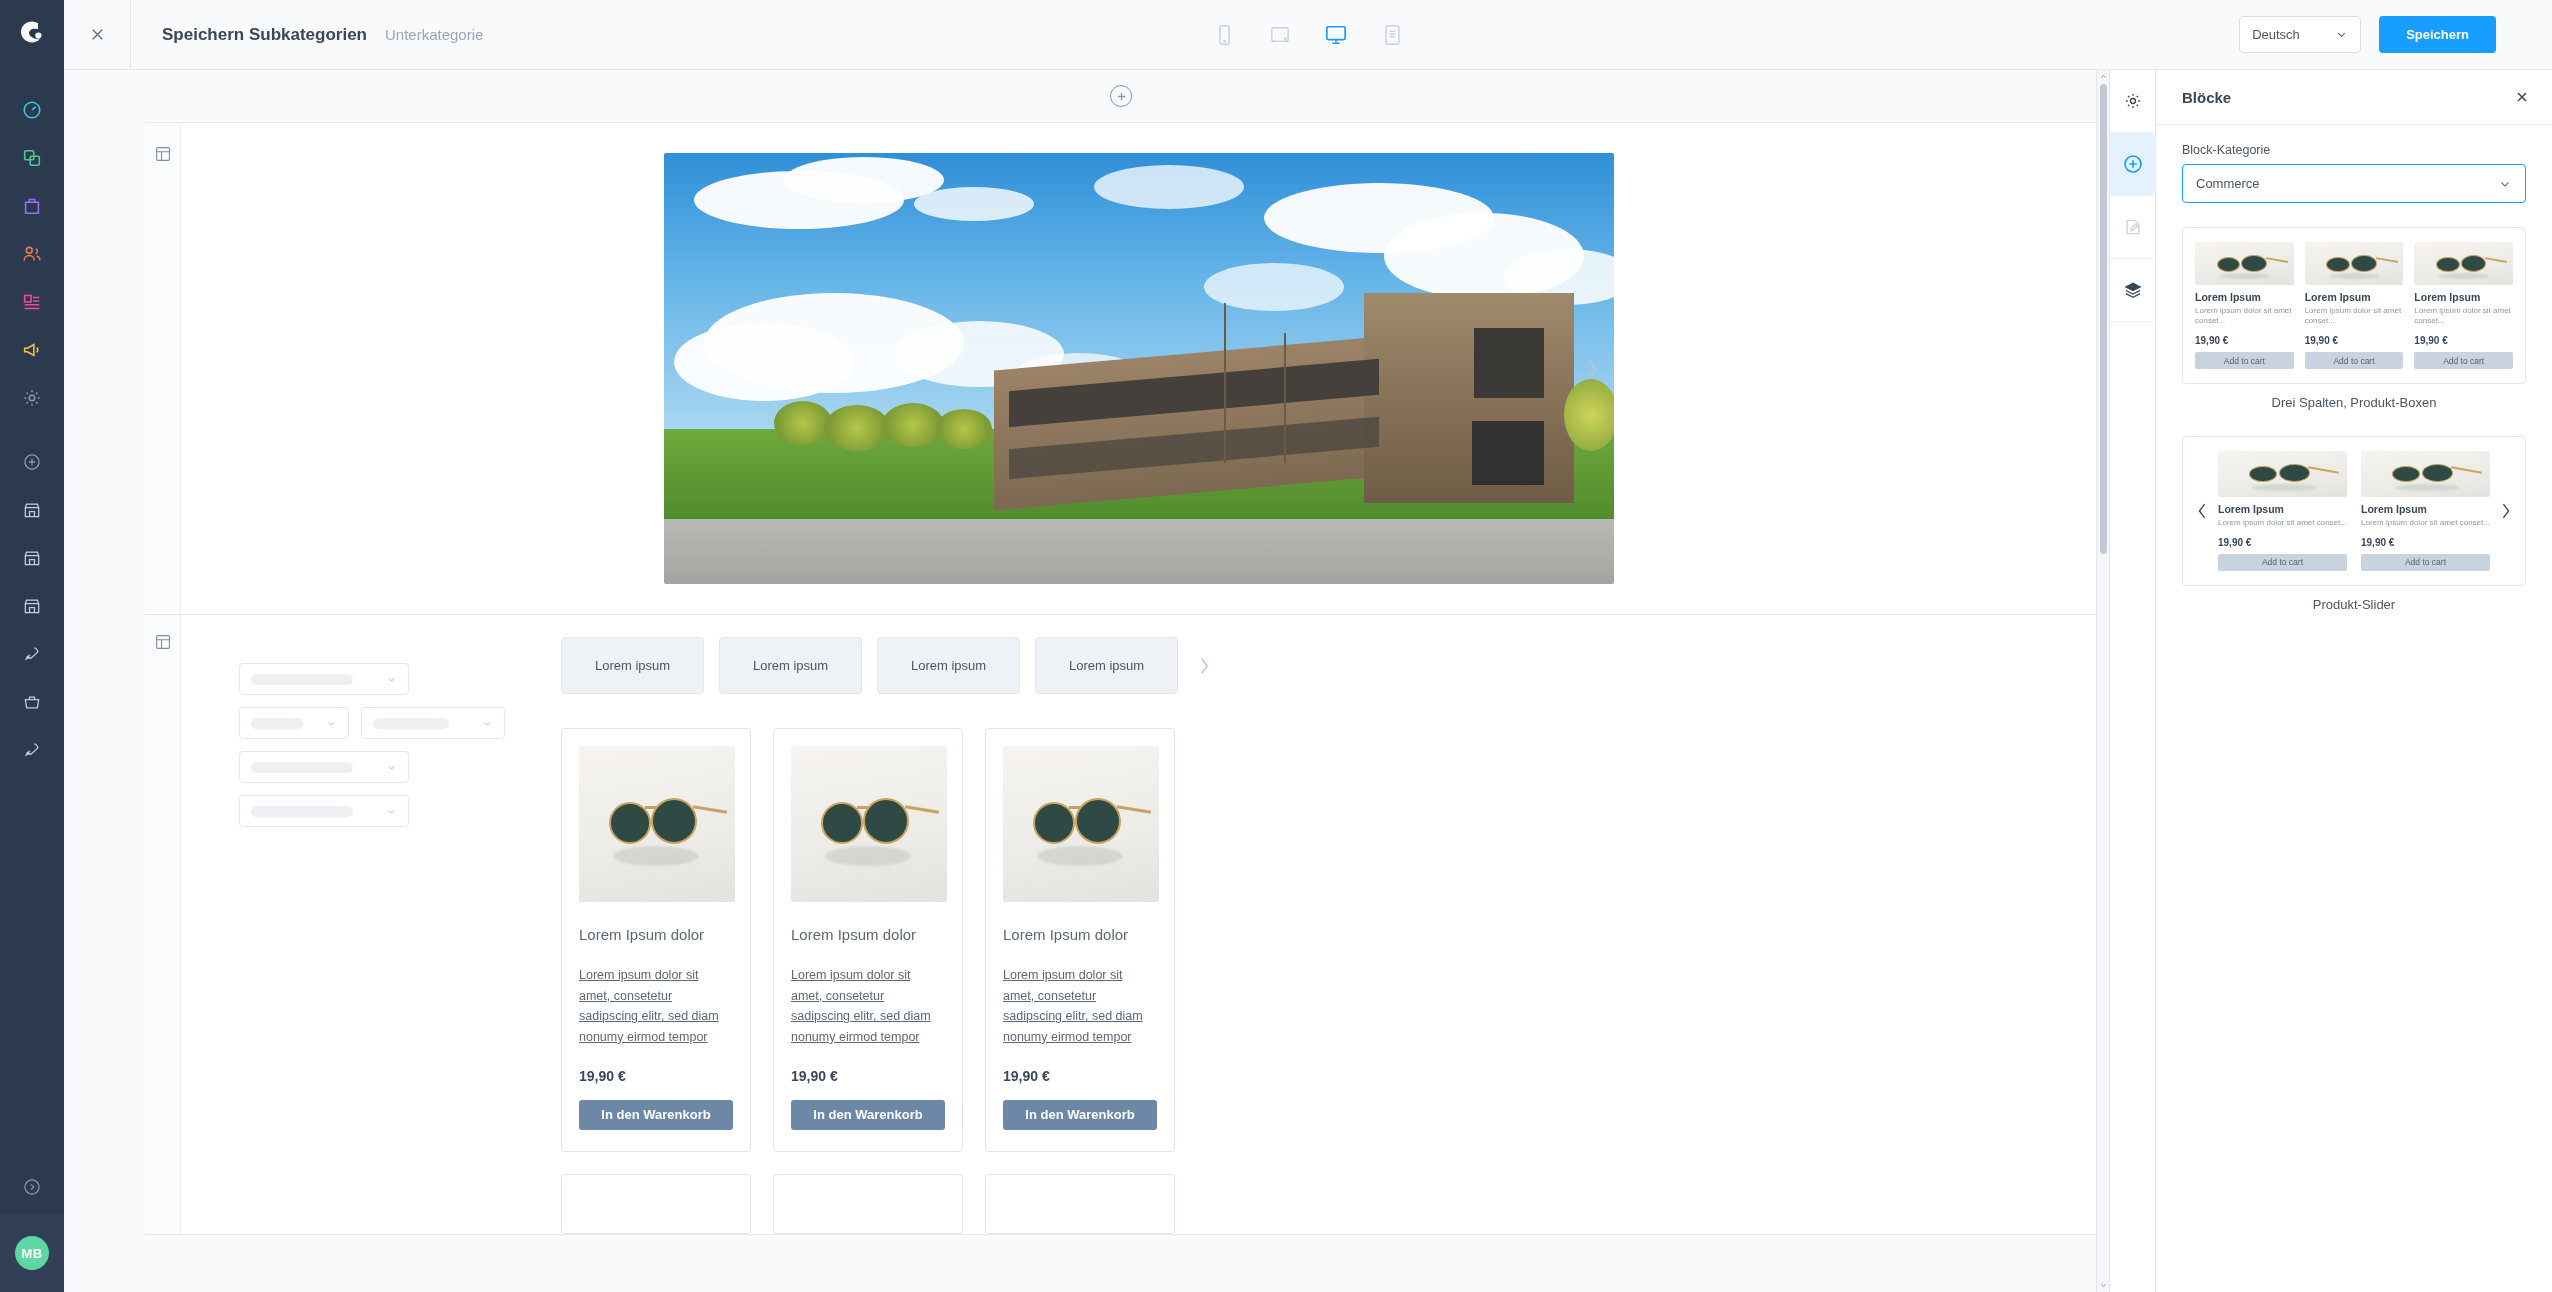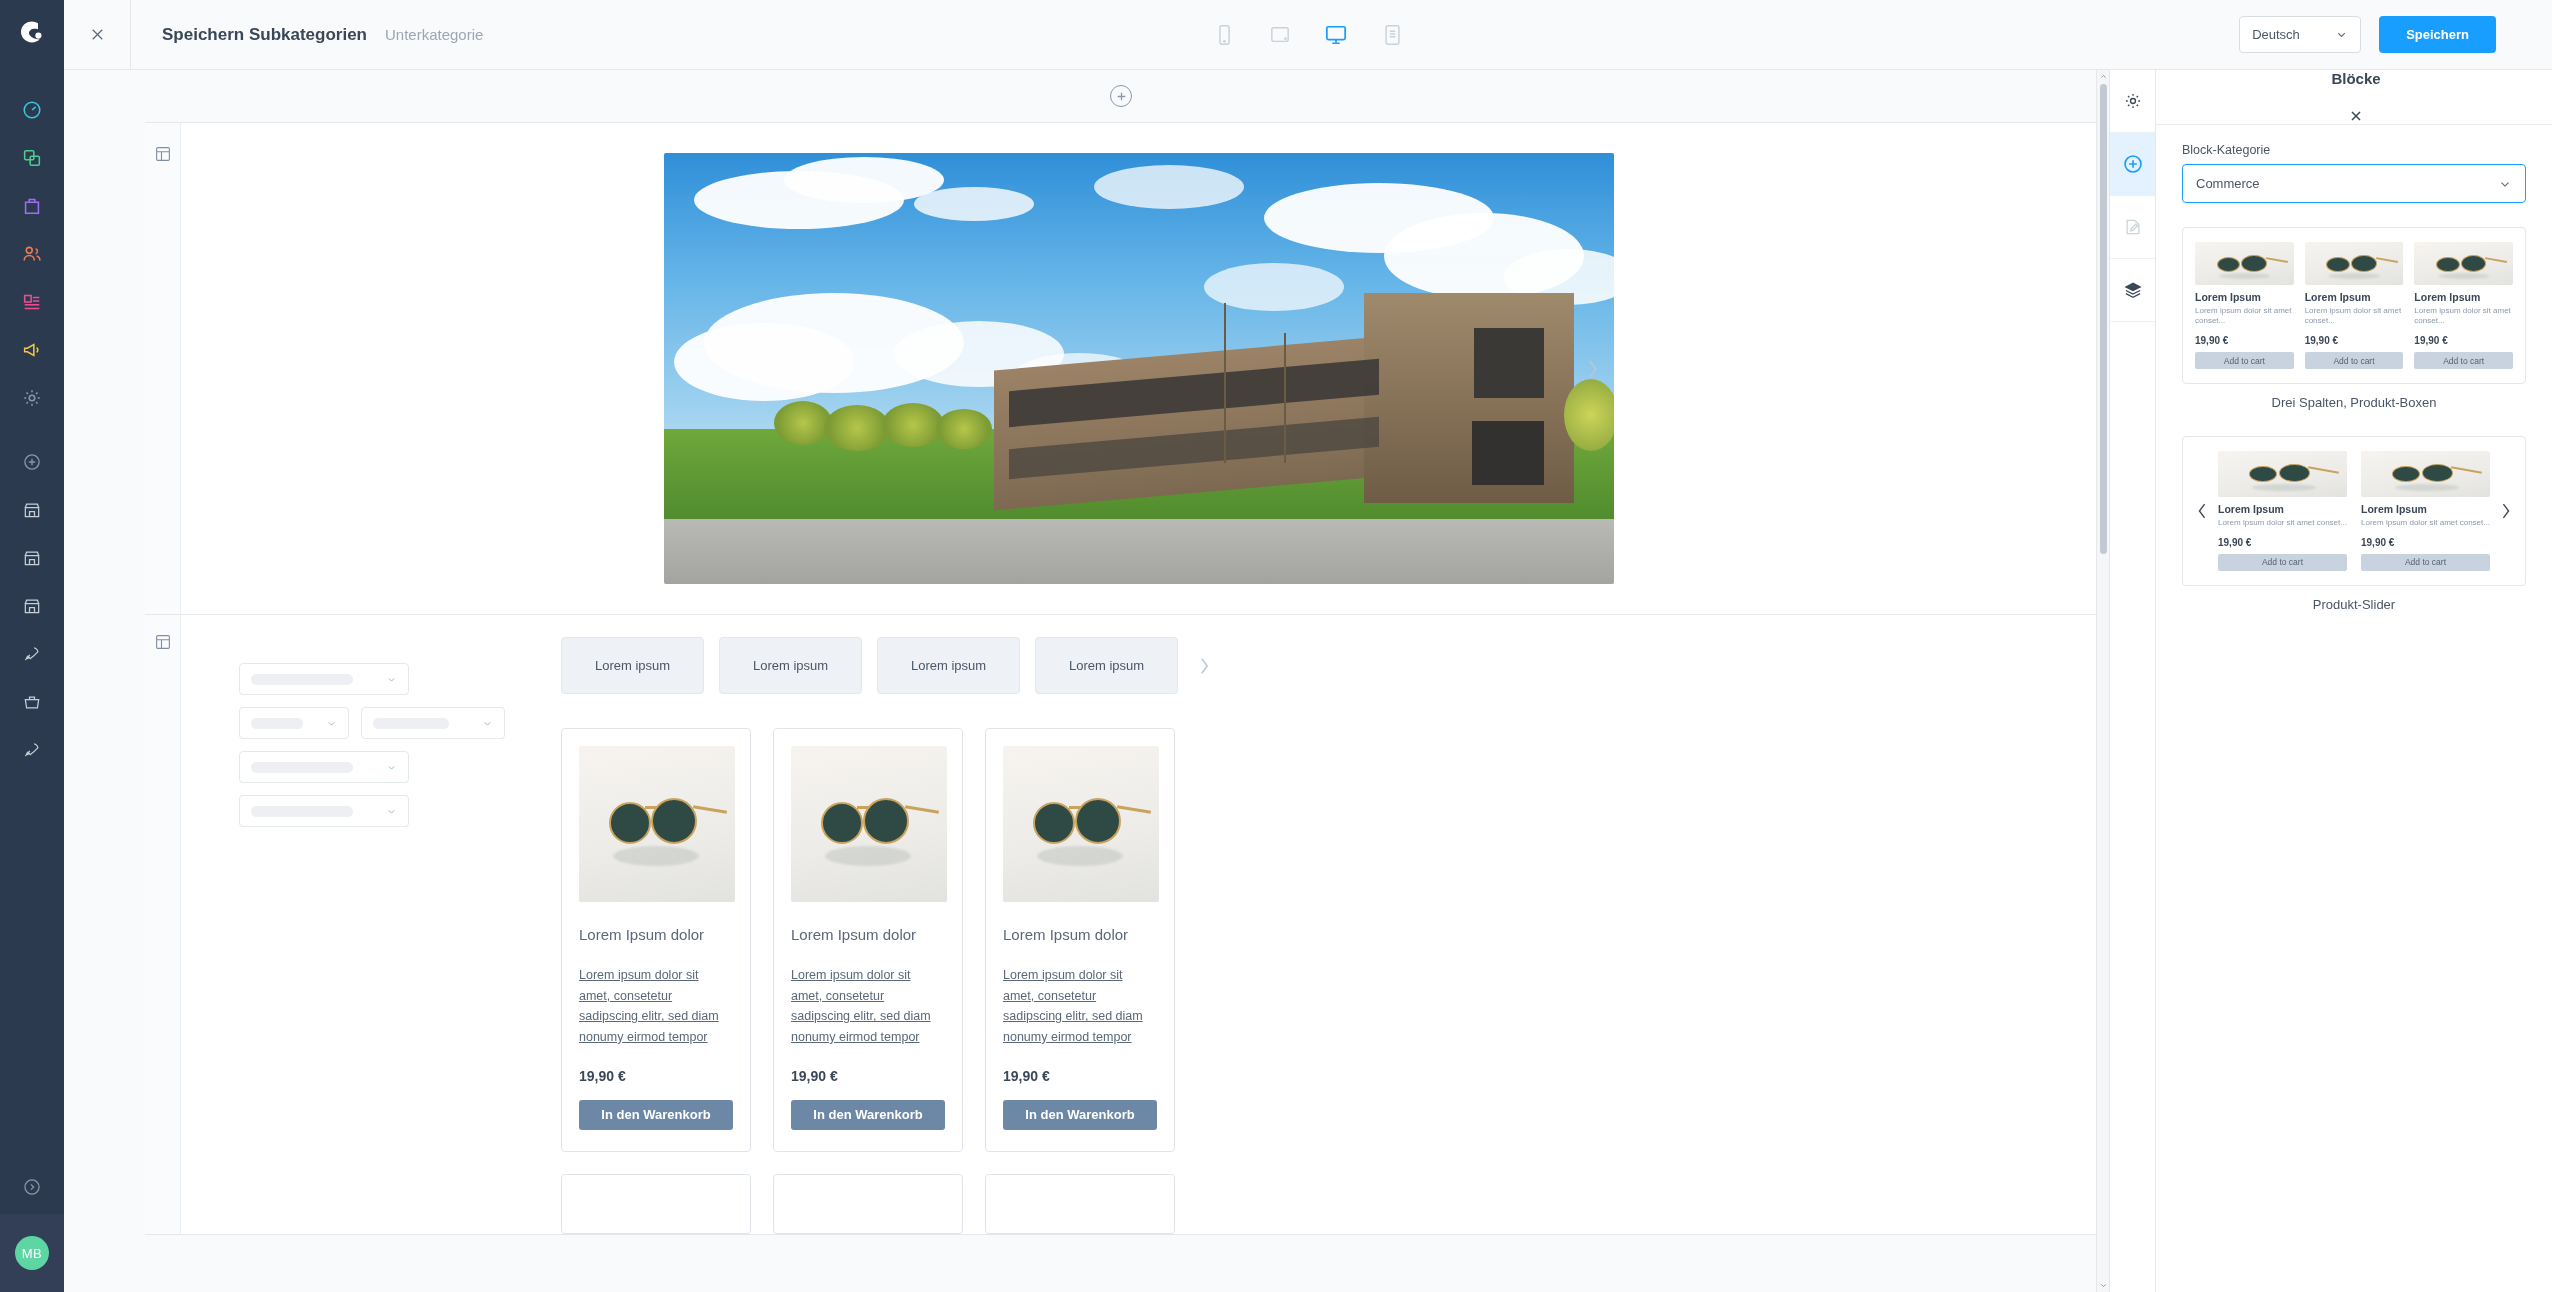--- a/index.html
+++ b/index.html
@@ -27,21 +27,21 @@
   }
   .nav-sep { height: 16px; }
   .nav-bottom {
     position: absolute; bottom: 0; left: 0; width: 64px;
     display: flex; flex-direction: column; align-items: center;
   }
   .collapse-btn { width: 64px; height: 54px; display: flex; align-items: center; justify-content: center; cursor: pointer; }
   .avatar-wrap { width:64px; height: 78px; background:#323f57; display:flex; align-items:center; justify-content:center; }
   .avatar {
     width: 34px; height: 34px; border-radius: 50%; background: #5ed6a4;
-    color: #fff; font-size: 13px; font-weight: normal; letter-spacing: .5px;
+    color: #fff; font-size: 13px; font-weight: bold; letter-spacing: .5px;
     display: flex; align-items: center; justify-content: center;
   }
 
   
   .main { flex: 1; display: flex; flex-direction: column; min-width: 0; }
 
   
   .topbar {
     height: 70px; background: #f9fafb; border-bottom: 1px solid #e4e8eb;
     display: flex; align-items: center; position: relative; flex-shrink: 0;
@@ -156,21 +156,21 @@
   .rail-btn.active { background: #e3f2fe; }
   .rail-btn.disabled { cursor: default; }
 
   
   .panel {
     width: 397px; background: #fff; border-left: 1px solid #e4e8eb;
     display: flex; flex-direction: column; flex-shrink: 0;
   }
   .panel-head {
     height: 55px; display: flex; align-items: center; justify-content: space-between;
-    padding: 0 22px 0 26px; border-bottom: 1px solid #e9ecef; flex-direction: column;
+    padding: 0 22px 0 26px; border-bottom: 1px solid #e9ecef;
   }
   .panel-title { font-size: 15px; font-weight: bold; color: #3a4757; }
   .panel-close { cursor: pointer; display: flex; }
   .panel-filter { padding: 18px 26px 14px 26px; }
   .panel-label { font-size: 12.5px; color: #4a5666; margin-bottom: 7px; }
   .panel-select {
     height: 39px; border: 1px solid #189eff; border-radius: 4px; background: #fff;
     display: flex; align-items: center; justify-content: space-between; padding: 0 13px;
     font-size: 13px; color: #4a5666; cursor: pointer;
   }

